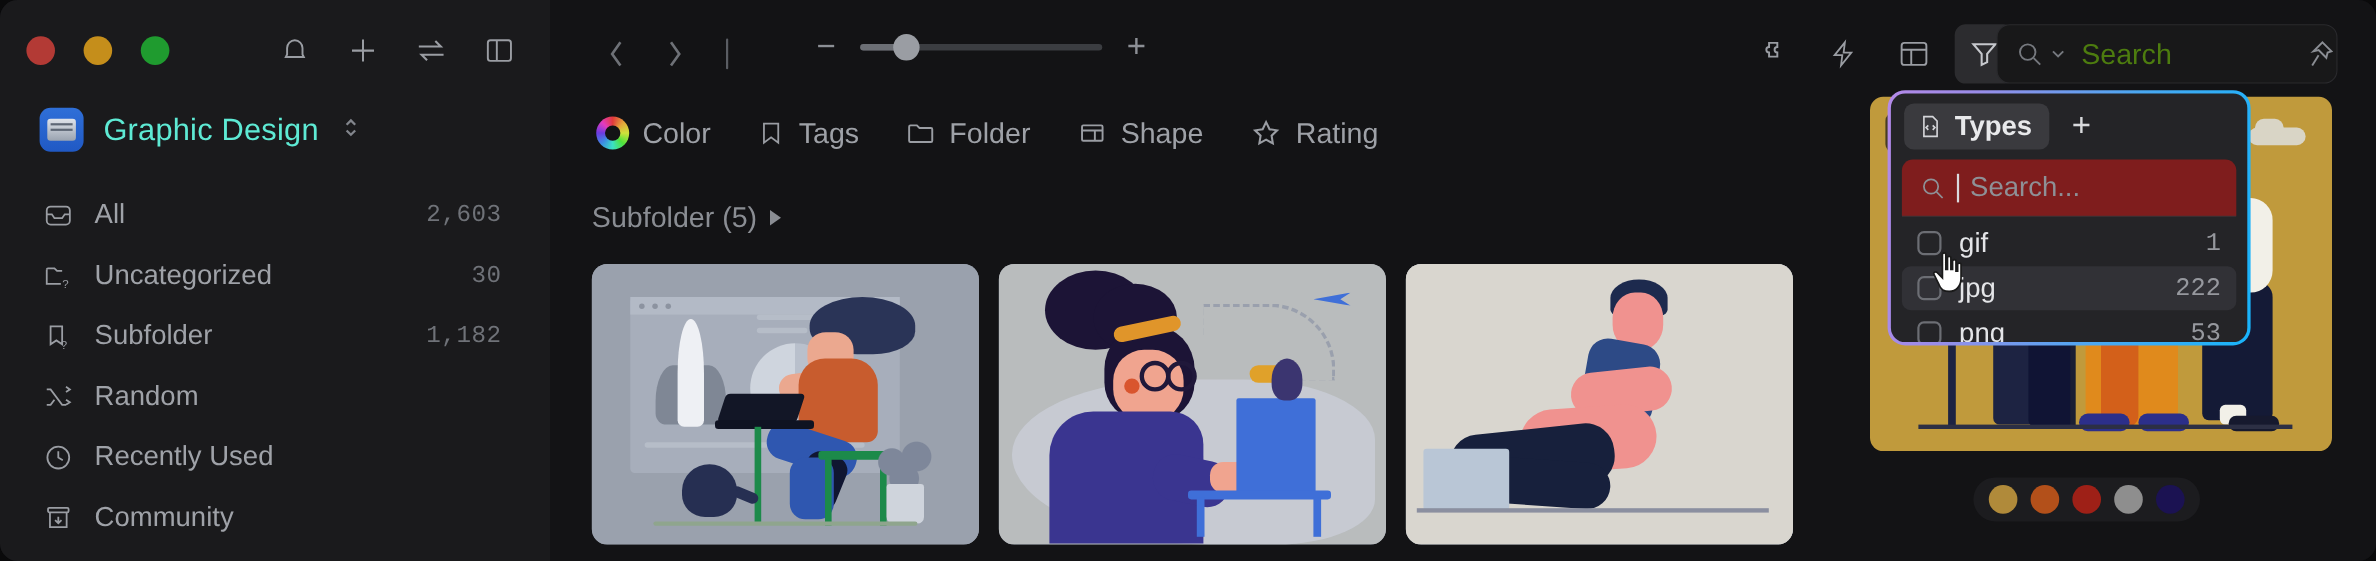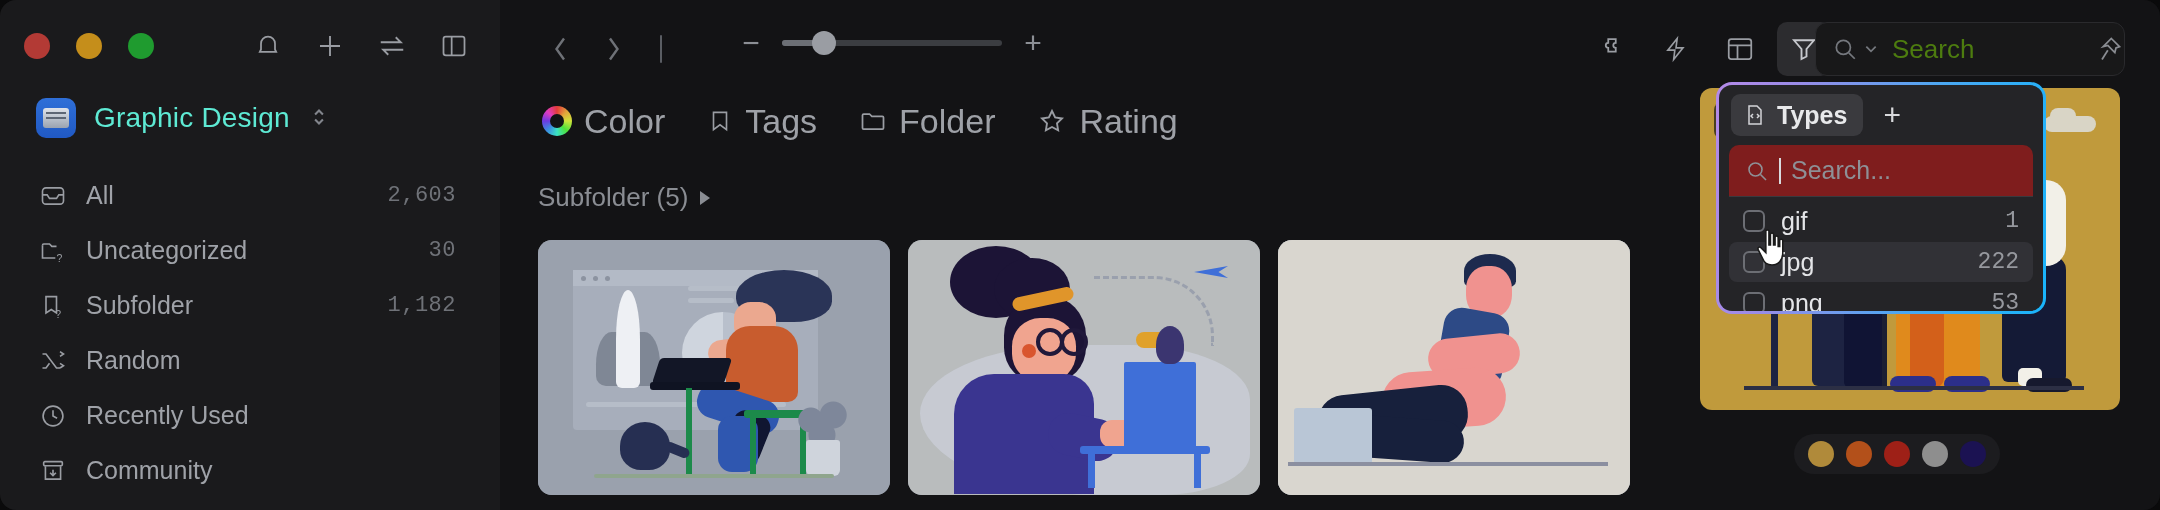--- a/index.html
+++ b/index.html
@@ -95,21 +95,21 @@
     background: #181819; border: 1px solid #2a2a2d;
     display: flex; align-items: center; padding: 0 16px; gap: 6px;
   }
   .search-ph { color: #4d7c0f; font-size: 26px; margin-left: 8px; }
 
   .pin { position: absolute; right: 28px; top: 26px; width: 46px; height: 46px; display:flex; align-items:center; justify-content:center; }
 
   
   .chips { position: absolute; left: 38px; top: 98px; display: flex; align-items: center; gap: 34px; }
   .chip { display: flex; align-items: center; gap: 12px; height: 46px; padding: 0 4px; }
-  .chip-label { color: #9ea1a7; font-size: 34px; }
+  .chip-label { color: #9ea1a7; font-size: 26px; }
   .colorwheel {
     width: 30px; height: 30px; border-radius: 50%;
     background: conic-gradient(#e23b3b,#e2a33b,#cfe23b,#4ee23b,#3be2c4,#3b8fe2,#6b3be2,#e23bc0,#e23b3b);
     position: relative;
   }
   .colorwheel:after { content:""; position:absolute; left:8px; top:8px; width:14px; height:14px; border-radius:50%; background:#131315; }
 
   .subfolder { position: absolute; left: 38px; top: 182px; display: flex; align-items: center; gap: 12px; }
   .subfolder-text { color: #8a8d93; font-size: 26px; }
   .tri { width: 0; height: 0; border-left: 10px solid #8a8d93; border-top: 7px solid transparent; border-bottom: 7px solid transparent; }
@@ -509,20 +509,27 @@
         <svg width="26" height="28" viewBox="0 0 24 24" fill="none" stroke="#9a9da3" stroke-width="1.5">
             <path d="M6 4h12v16l-6-4.5L6 20z"></path>
           </svg>
         <div class="chip-label">Tags</div>
       </div>
       <div class="chip">
         <svg width="28" height="28" viewBox="0 0 24 24" fill="none" stroke="#9a9da3" stroke-width="1.5">
             <path d="M3 7a1 1 0 0 1 1-1h5l2 2h9a1 1 0 0 1 1 1v9a1 1 0 0 1-1 1H4a1 1 0 0 1-1-1z"></path>
           </svg>
         <div class="chip-label">Folder</div>
+      </div>
+      <div class="chip">
+        <svg width="28" height="28" viewBox="0 0 24 24" fill="none" stroke="#9a9da3" stroke-width="1.5">
+            <rect x="4" y="6" width="16" height="12" rx="1"></rect>
+            <path d="M4 10h16M14 10v8"></path>
+          </svg>
+        <div class="chip-label">Shape</div>
       </div>
       <div class="chip">
         <svg width="30" height="30" viewBox="0 0 24 24" fill="none" stroke="#9a9da3" stroke-width="1.5">
             <path d="M12 4l2.5 5.2 5.5.8-4 3.9.9 5.6-4.9-2.7-4.9 2.7.9-5.6-4-3.9 5.5-.8z"></path>
           </svg>
         <div class="chip-label">Rating</div>
       </div>
     </div>
 
     <div class="subfolder">

